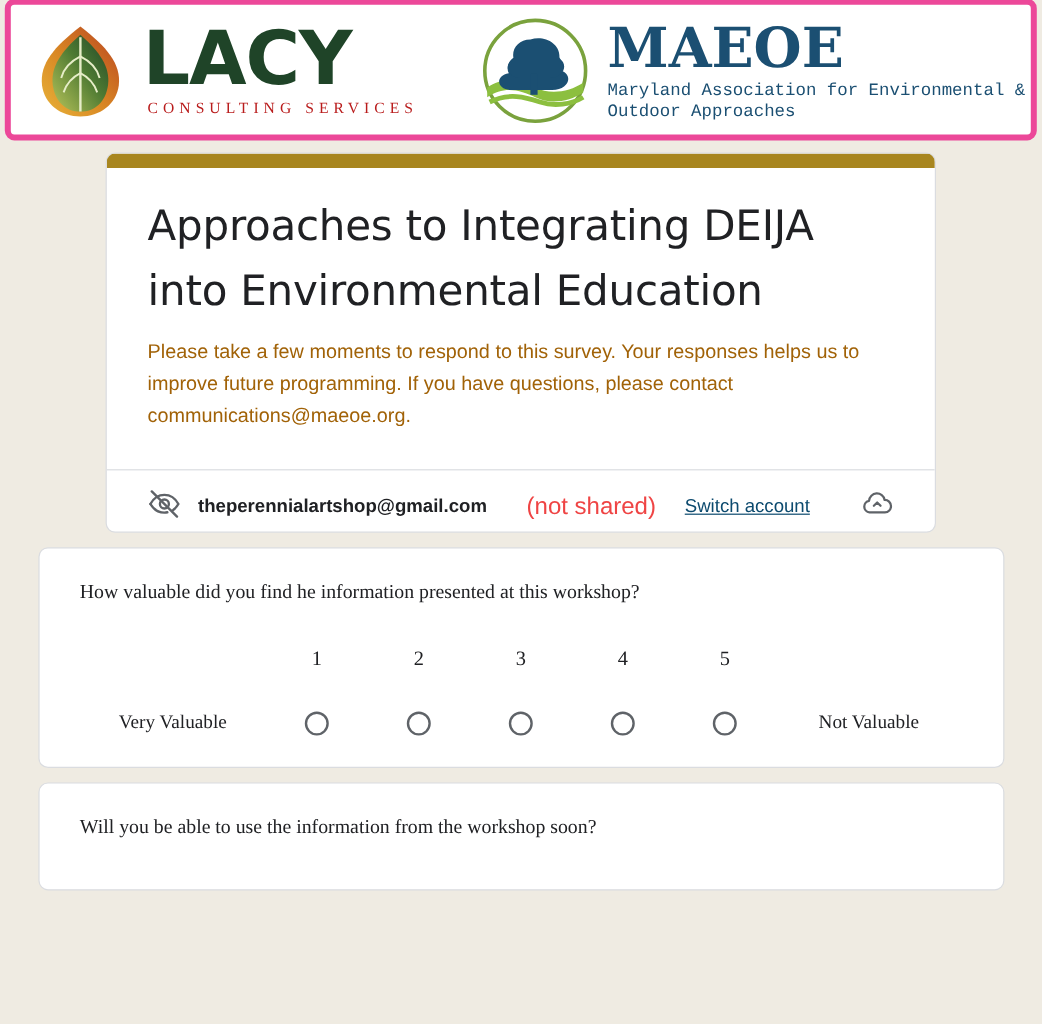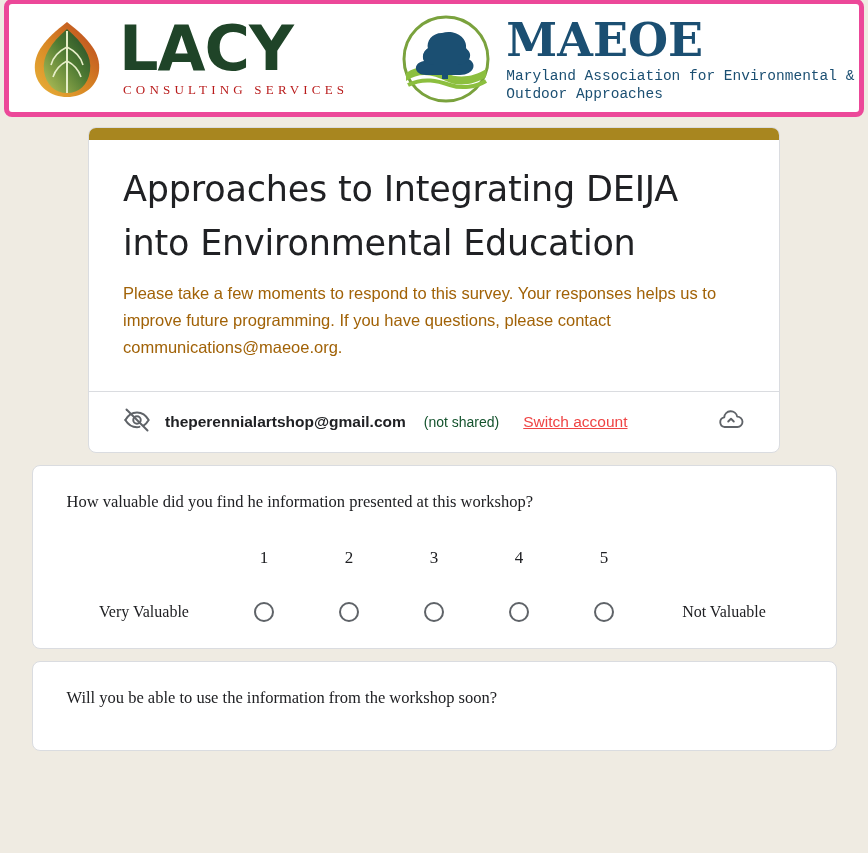--- a/index.html
+++ b/index.html
@@ -141,36 +141,36 @@
   .form-desc {
     font-size: 16.5px;
     line-height: 27px;
     color: #a16207;
     margin: 0 0 18px 0;
   }
   .account-row {
     border-top: 1px solid #dadce0;
     display: flex;
     align-items: center;
-    padding: 14px 34px 14px 34px;
+    padding: 14px 34px 4px 34px;
     gap: 14px;
   }
   .account-email {
     font-size: 15.5px;
     font-weight: bold;
     color: #202124;
   }
   .account-notshared {
-    font-size: 14px;
-    color: #14532d;
-    margin-left: 4px;
+    font-size: 20px;
+    color: #ef4444;
+    margin-left: 19px;
   }
   .switch-account {
     font-size: 15.5px;
-    color: #ef4444;
+    color: #0c4a6e;
     margin-left: 10px;
     cursor: pointer;
   }
   .account-spacer { flex: 1; }
 
   
   .q-card {
     background: #ffffff;
     border: 1px solid #dadce0;
     border-radius: 8px;

